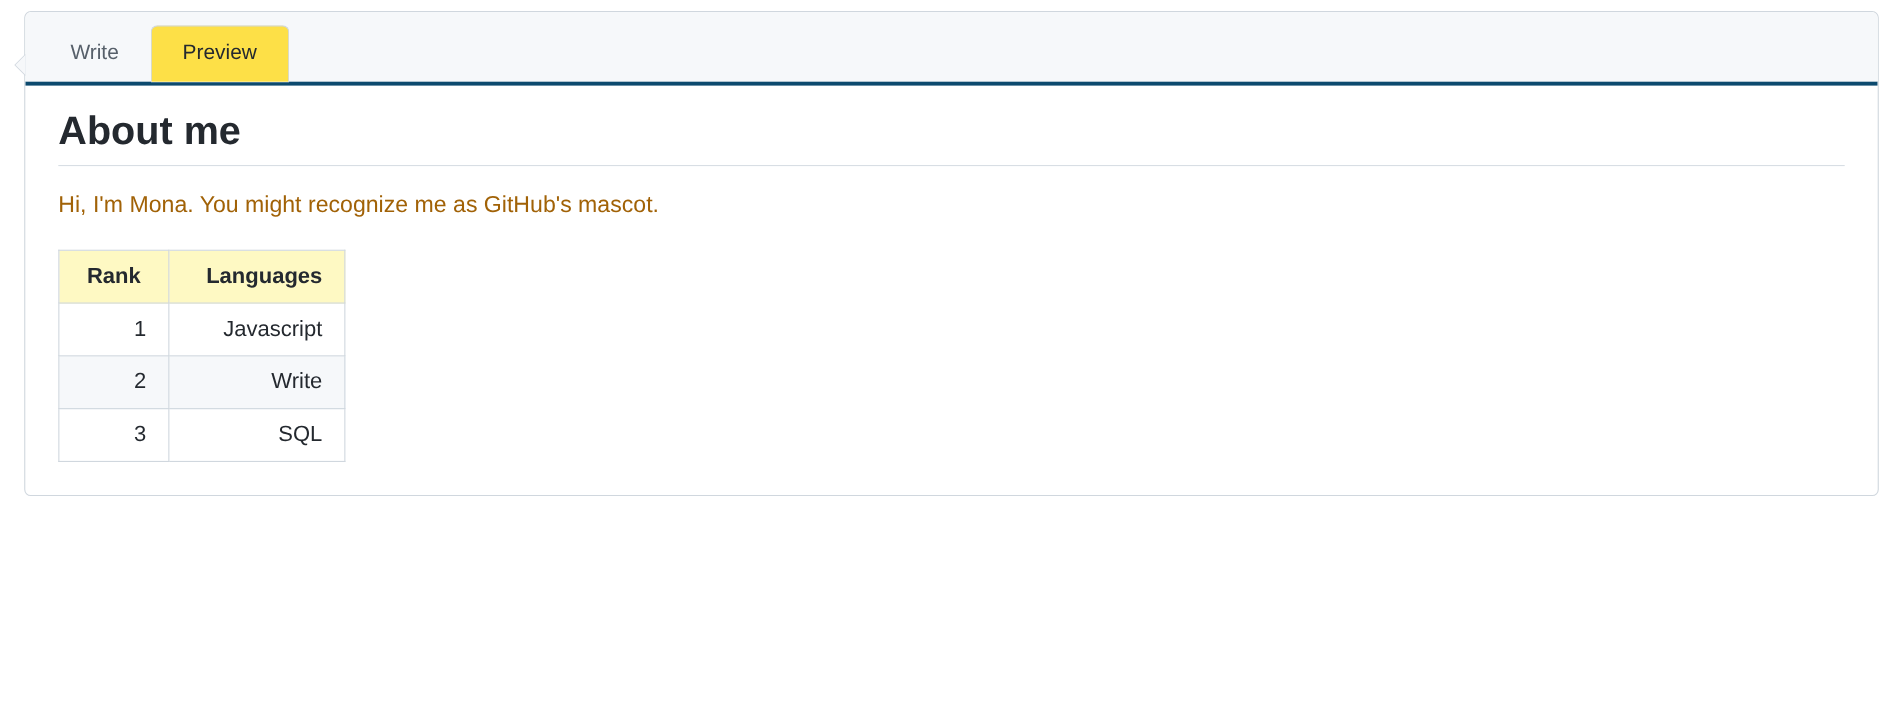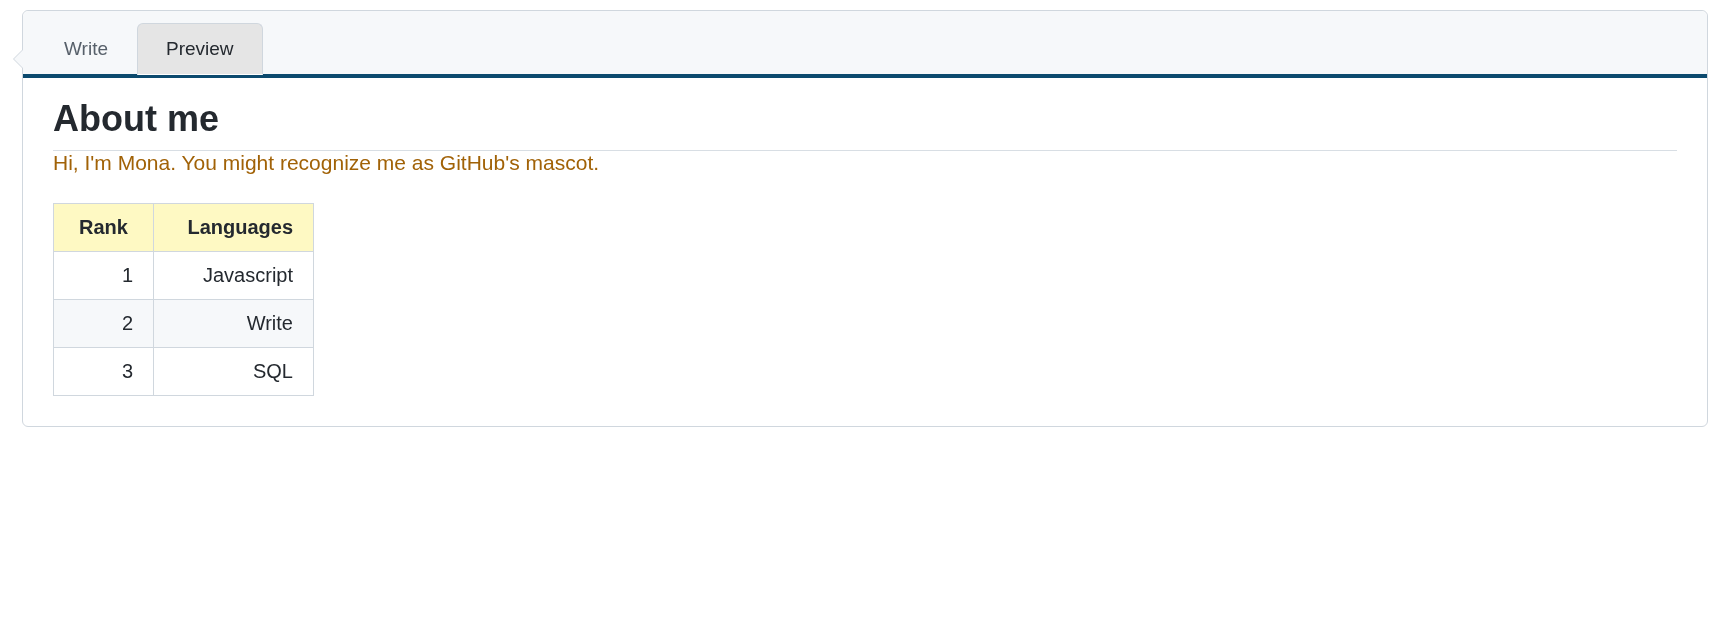--- a/index.html
+++ b/index.html
@@ -54,37 +54,38 @@
     .tab {
       padding: 14px 28px;
       font-size: 19px;
       color: #57606a;
       cursor: pointer;
       border: 1px solid transparent;
       border-bottom: none;
       position: relative;
     }
     .tab.active {
-      background: #e5e5e5;
+      background: #fde047;
       border: 1px solid #d0d7de;
       border-bottom: 1px solid #ffffff;
       border-top-left-radius: 6px;
       border-top-right-radius: 6px;
       color: #24292f;
       margin-bottom: -1px;
     }
     .content-area {
       padding: 20px 30px 30px 30px;
     }
     .heading {
       font-size: 36px;
       font-weight: 600;
       color: #24292f;
       padding-bottom: 10px;
       border-bottom: 1px solid #d8dee4;
+      margin-bottom: 24px;
     }
     .intro-text {
       font-size: 21px;
       color: #a16207;
       margin-bottom: 28px;
     }
     .data-table {
       border-collapse: collapse;
       font-size: 20px;
     }

